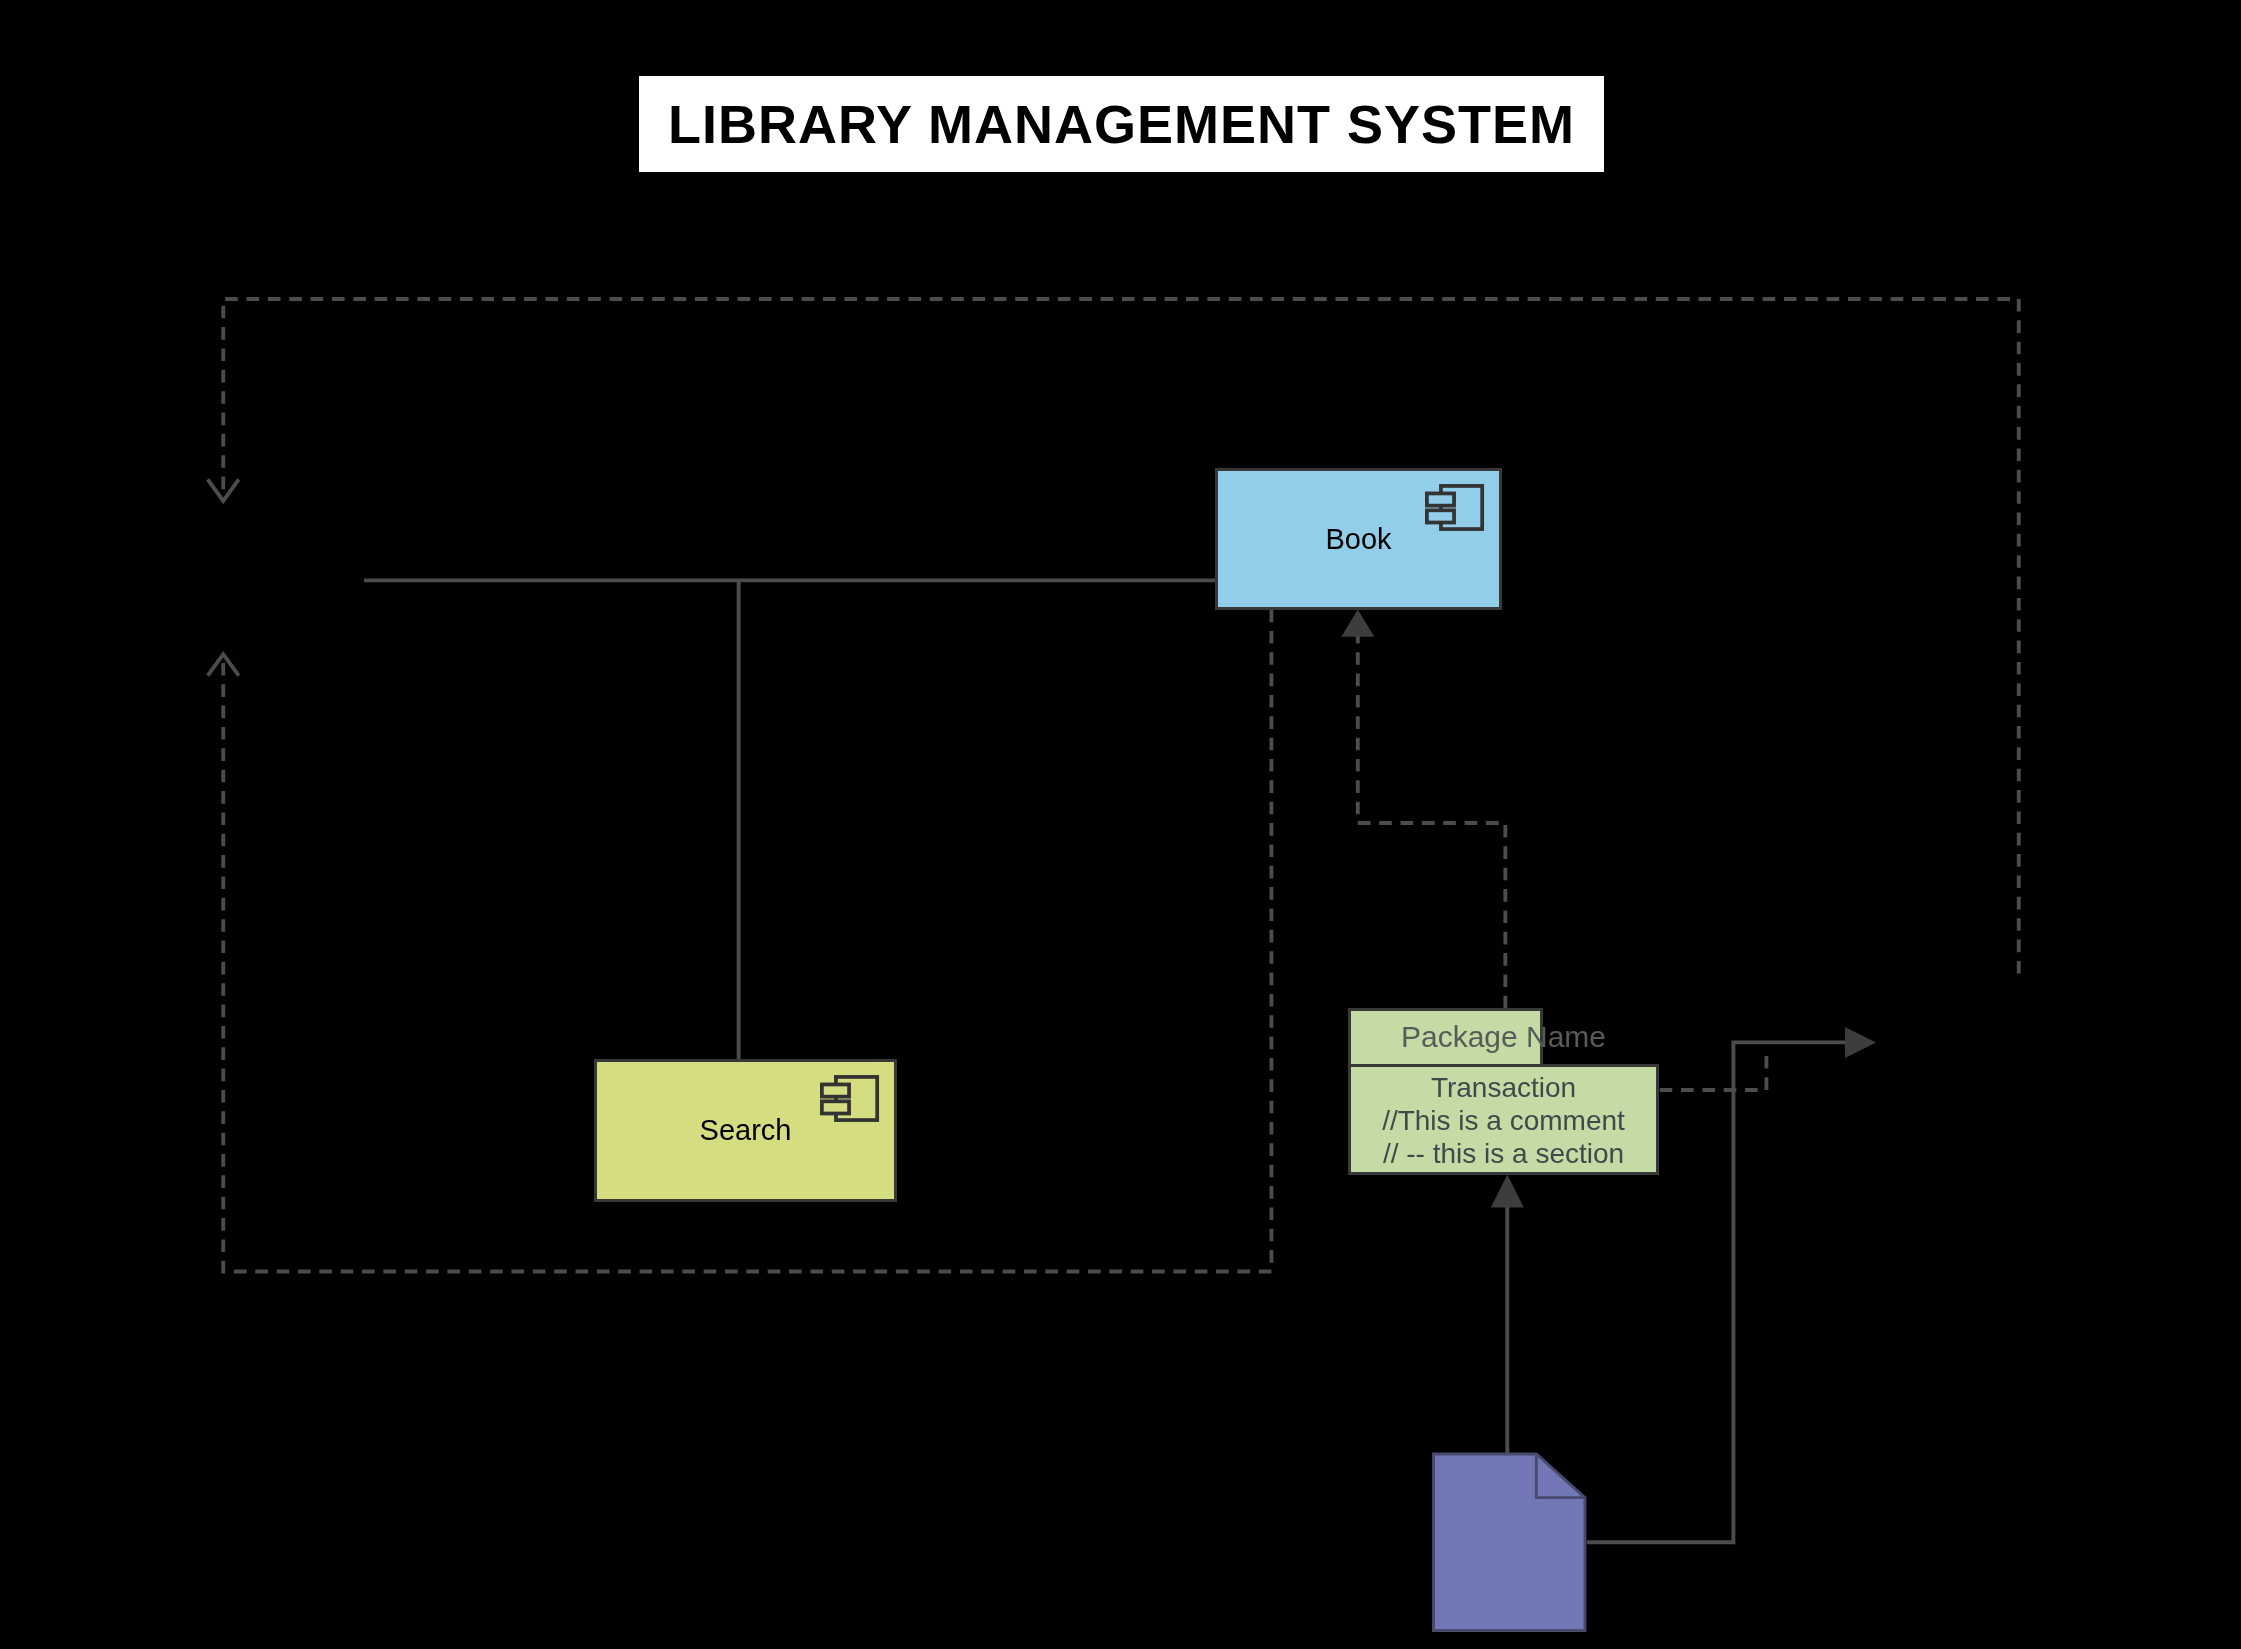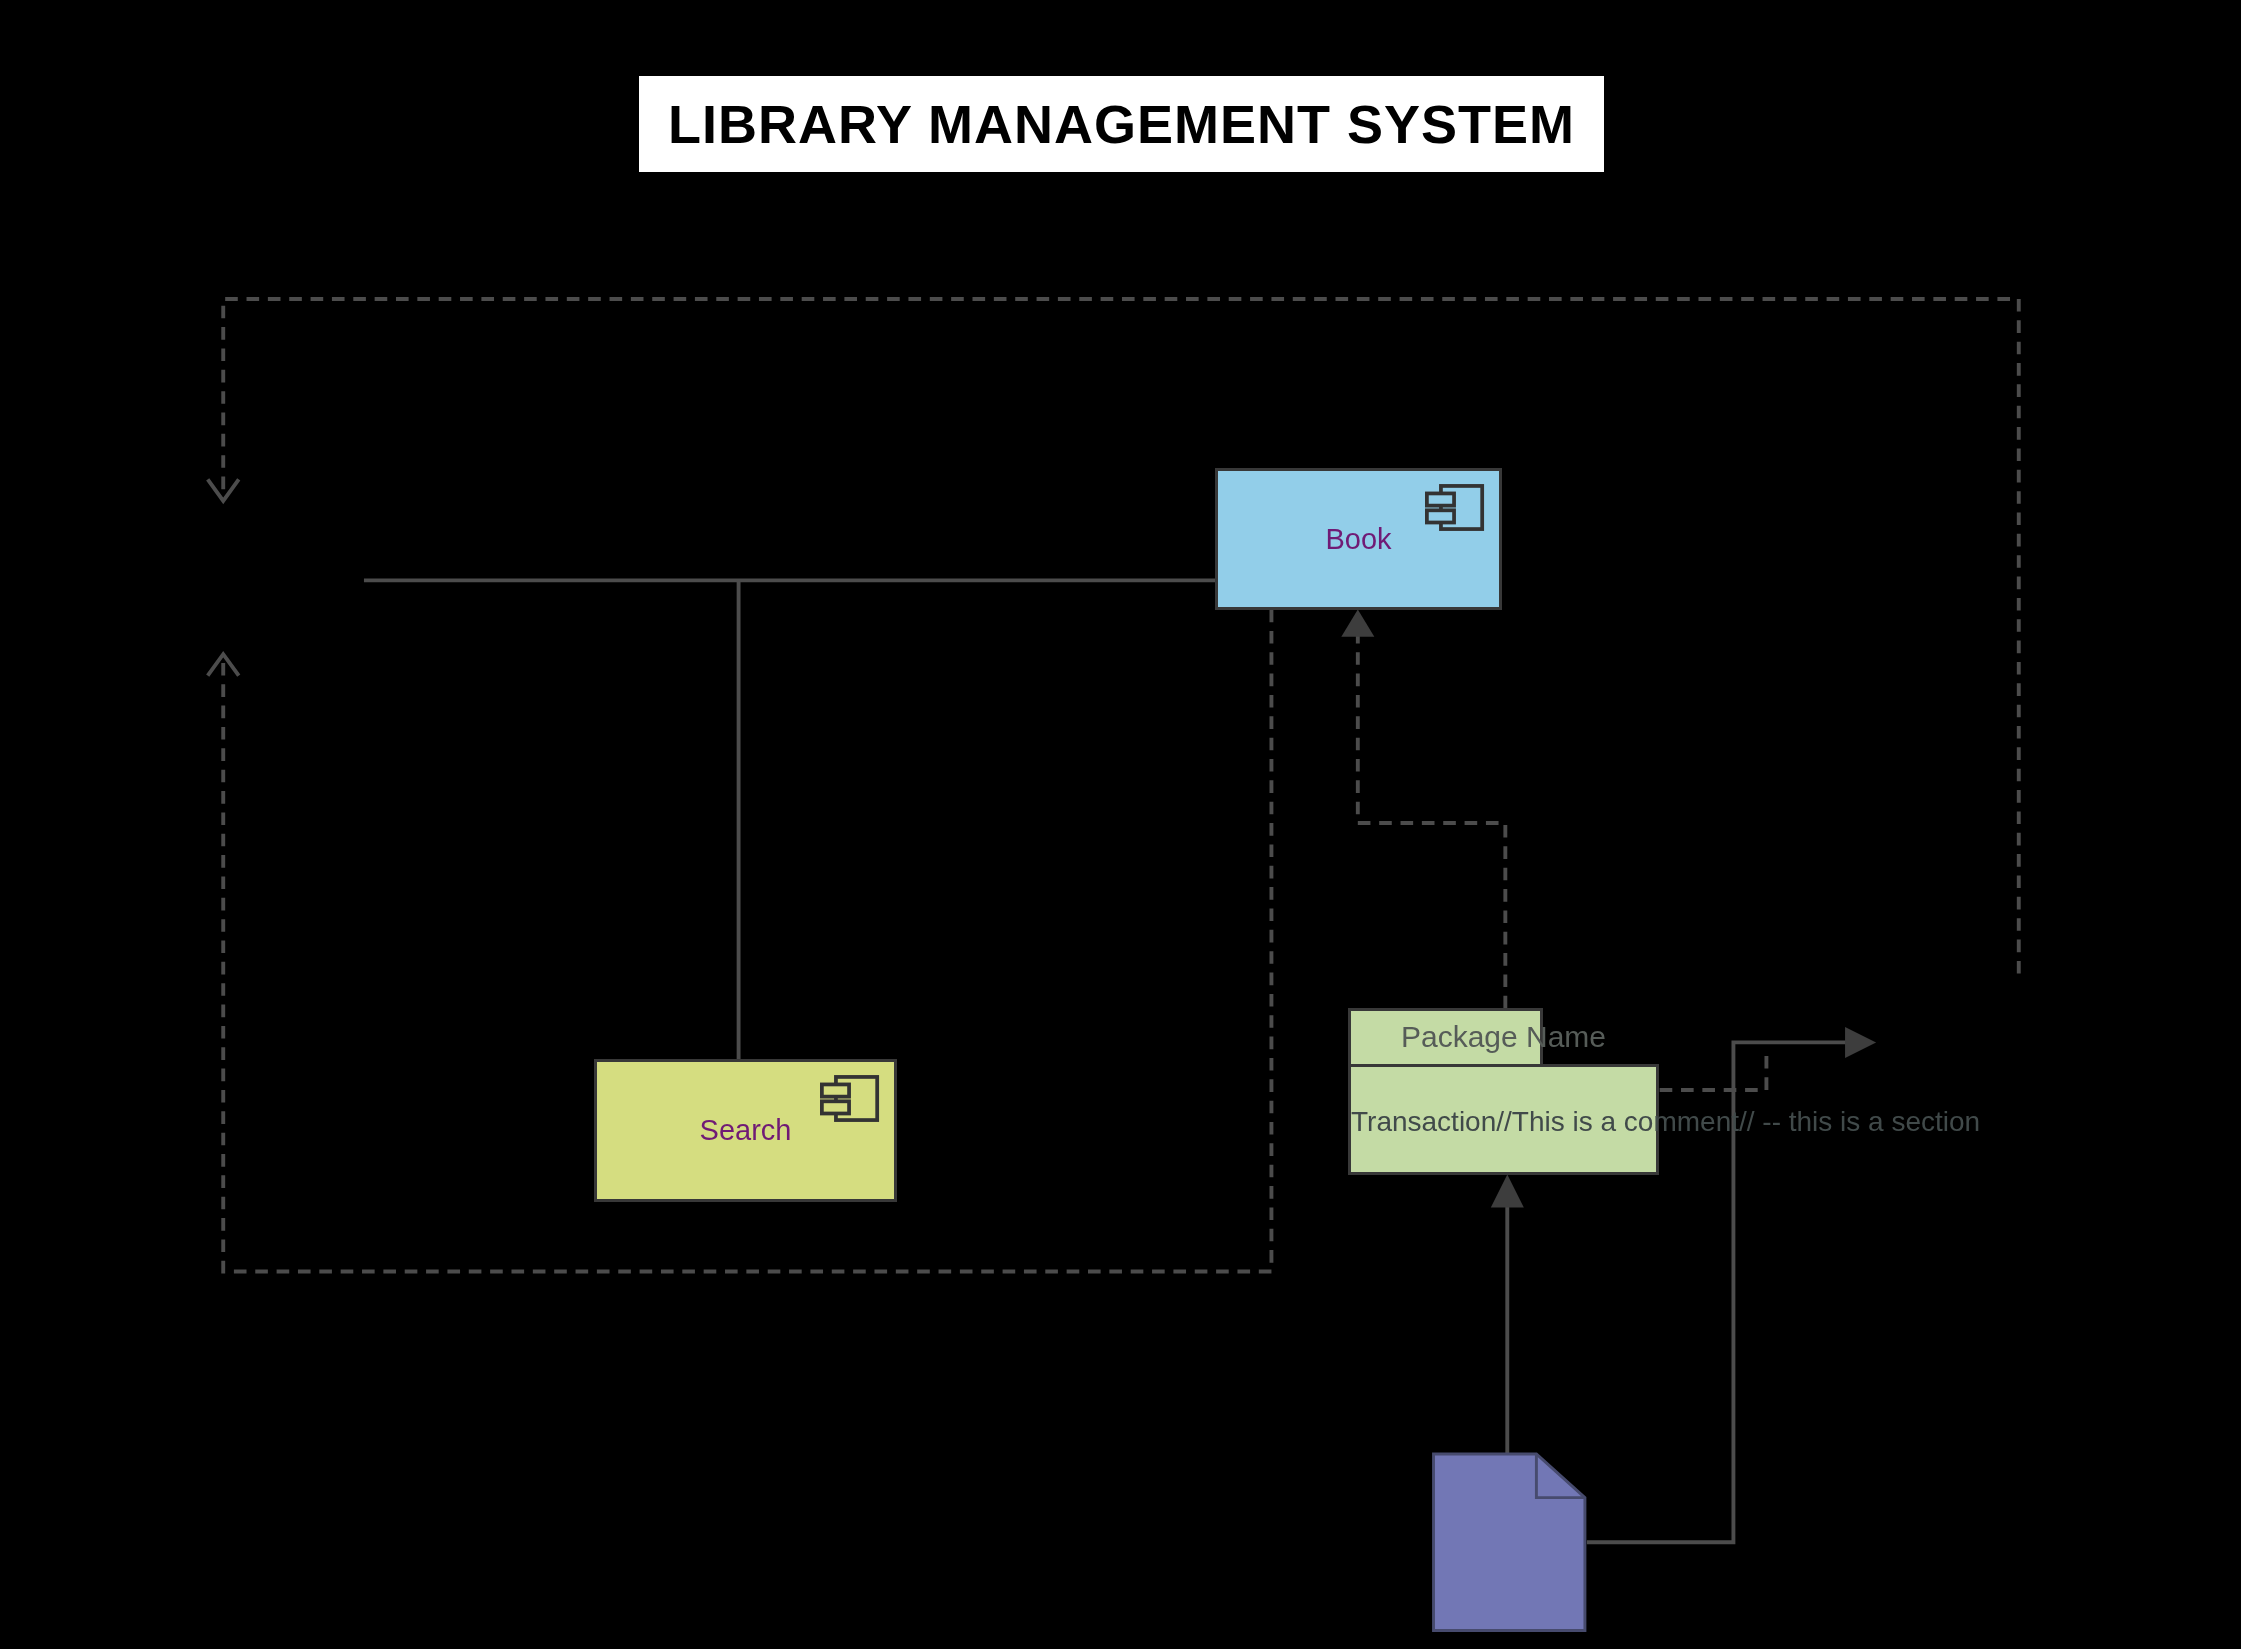--- a/index.html
+++ b/index.html
@@ -55,21 +55,21 @@
   .node {
     position: absolute;
     border: 3.9px solid #383838;
     box-sizing: border-box;
     display: flex;
     align-items: center;
     justify-content: center;
   }
   .node .label {
     font-size: 29px;
-    color: #701a75;
+    color: #000000;
     white-space: nowrap;
   }
   .node-lms     { left: 80px;   top: 506px;  width: 284px; height: 143px; background: #a8d5c1; --fill: #a8d5c1; }
   .node-book    { left: 1215px; top: 468px;  width: 287px; height: 142px; background: #92cee9; --fill: #92cee9; }
   .node-search  { left: 594px;  top: 1059px; width: 303px; height: 143px; background: #d5dd80; --fill: #d5dd80; }
   .node-member  { left: 1876px; top: 973px; width: 285px; height: 140px; background: #ababab; --fill: #ababab; }
   .comp-icon {
     position: absolute;
     top: 11.6px;
     right: 13.6px;
@@ -101,20 +101,21 @@
     white-space: nowrap;
   }
   .pkg-body {
     position: absolute;
     left: 1348px; top: 1064px;
     width: 311px; height: 111px;
     background: #c4dba5;
     border: 3.9px solid #383838;
     box-sizing: border-box;
     display: flex;
+    flex-direction: column;
     align-items: center;
     justify-content: flex-start;
     padding-top: 3.9px;
   }
   .pkg-body .pkg-line {
     font-size: 28px;
     line-height: 33px;
     color: #414a4a;
     white-space: nowrap;
   }

